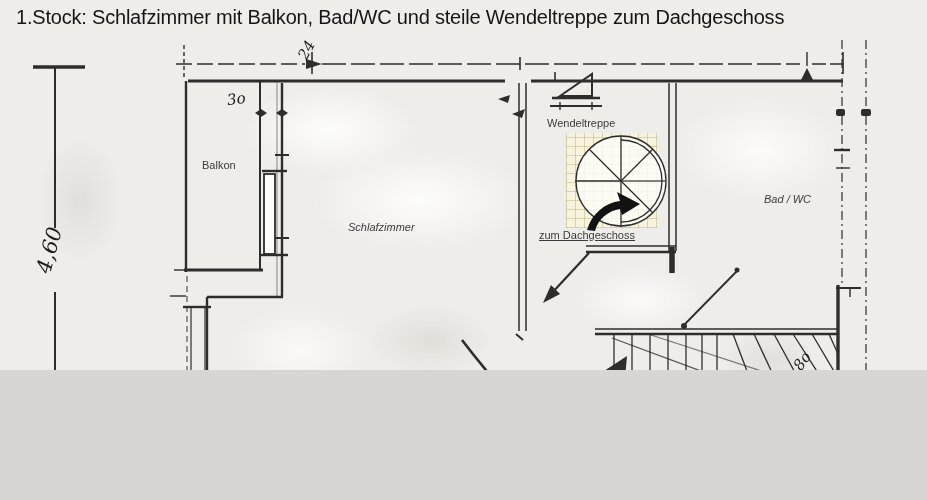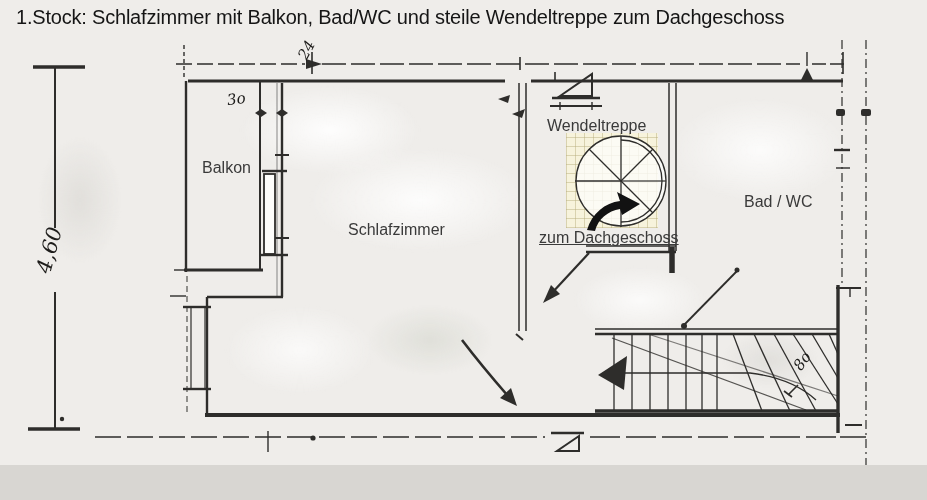--- a/index.html
+++ b/index.html
@@ -1,17 +1,17 @@
 <!DOCTYPE html>
 <html style="--ink: #2e2d2b; --paper: #efedea; --grid_paper: #f7f3dc; --title_text: #151515; --label_text: #3a3a3a;"><head>
 <meta charset="utf-8">
 <style>
   html,body{margin:0;padding:0;background:#d8d6d2;}
   .stage{
-    position:relative;width:927px;height:465px;overflow:hidden;
+    position:relative;width:927px;height:370px;overflow:hidden;
     background:var(--paper,#efedea);
     font-family:"Liberation Sans",sans-serif;
   }
   
   .blotches{
     position:absolute;inset:0;pointer-events:none;
     background:
       radial-gradient(90px 50px at 430px 340px, rgba(170,178,160,0.22), transparent 70%),
       radial-gradient(70px 40px at 770px 360px, rgba(150,150,145,0.15), transparent 70%),
       radial-gradient(60px 90px at 80px 200px, rgba(200,198,192,0.35), transparent 70%),
@@ -21,21 +21,21 @@
       radial-gradient(100px 60px at 300px 350px, rgba(255,255,255,0.7), transparent 75%),
       radial-gradient(90px 45px at 640px 300px, rgba(255,255,255,0.75), transparent 75%);
     filter:blur(1px);
   }
   .title{
     position:absolute;left:16px;top:6px;width:900px;
     font-size:20px;color:var(--title_text,#151515);letter-spacing:-0.2px;
     white-space:nowrap;
   }
   .roomlabel{
-    position:absolute;font-size:16px;color:var(--label_text,#3a3a3a);
+    position:absolute;font-size:11px;color:var(--label_text,#3a3a3a);
     white-space:nowrap;
   }
   .hand{
     position:absolute;font-family:"DejaVu Serif",serif;font-style:italic;
     color:#1d1c1a;white-space:nowrap;
   }
   .gridpaper{
     position:absolute;left:566px;top:133px;width:92px;height:95px;
     background-color:var(--grid_paper,#f7f3dc);
     background-image:
@@ -226,23 +226,23 @@
       </g>
       <g>
         <line x1="684" y1="325" x2="737" y2="271" stroke-width="1.8"></line>
         <circle cx="684" cy="326" r="3" fill="var(--ink)" stroke="none"></circle>
         <circle cx="737" cy="270" r="2.5" fill="var(--ink)" stroke="none"></circle>
       </g>
     </g>
   </svg>
 
   <div class="roomlabel" style="left:202px;top:159px;">Balkon</div>
-  <div class="roomlabel" style="left:348px;top:221px;">Schlafzimmer</div>
+  <div class="roomlabel" style="left:348px;top:221px;font-style:italic;">Schlafzimmer</div>
   <div class="roomlabel" style="left:547px;top:117px;">Wendeltreppe</div>
   <div class="roomlabel" style="left:539px;top:229px;text-decoration:underline;">zum Dachgeschoss</div>
-  <div class="roomlabel" style="left:744px;top:193px;">Bad / WC</div>
+  <div class="roomlabel" style="left:764px;top:193px;font-style:italic;">Bad / WC</div>
 
   <div class="hand" style="left:26px;top:238px;font-size:21px;transform:rotate(-75deg);">4,60</div>
   <div class="hand" style="left:297px;top:41px;font-size:15px;transform:rotate(-62deg);">24</div>
   <div class="hand" style="left:227px;top:90px;font-size:15px;transform:rotate(-8deg);">3o</div>
   <div class="hand" style="left:793px;top:352px;font-size:15px;transform:rotate(-55deg);">8o</div>
 
 </div>
 
 </body></html>

